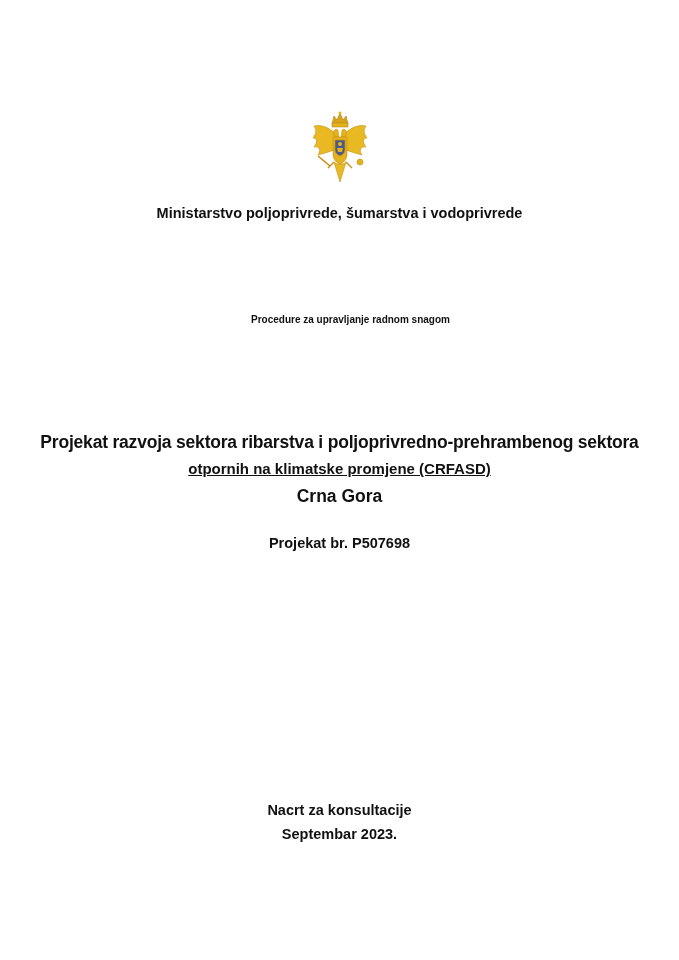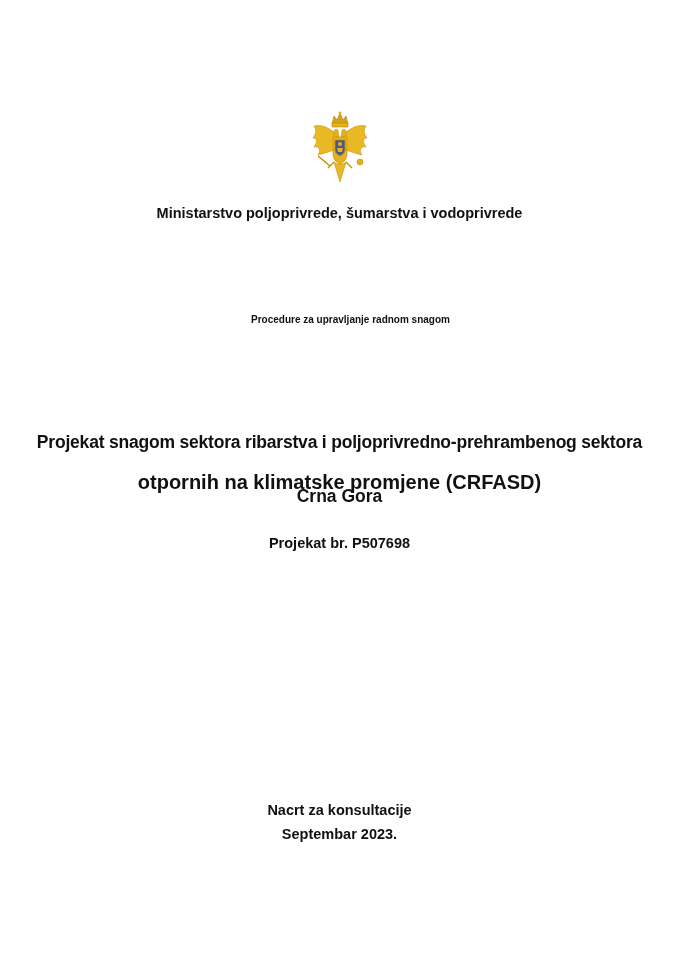--- a/index.html
+++ b/index.html
@@ -34,21 +34,21 @@
     position: absolute;
     left: 310px;
     top: 110px;
     width: 60px;
     height: 75px;
   }
   .ministry { top: 205px; font-size: 14.5px; }
   .procedure { top: 314px; font-size: 10px; padding-left: 11px; }
   .prepared { top: 361px; font-size: 14.5px; }
   .project1 { top: 432px; font-size: 17.5px; letter-spacing: -0.2px; }
-  .project2 { top: 471px; font-size: 20px; }
+  .project2 { top: 460px; font-size: 15px; text-decoration: underline; }
   .country { top: 486px; font-size: 17.5px; }
   .projno { top: 535px; font-size: 14.5px; }
   .draft { top: 802px; font-size: 14.5px; }
   .date { top: 826px; font-size: 14.5px; }
 </style>
 </head>
 <body>
 
 <div class="page">
 
@@ -79,21 +79,21 @@
 
       <path d="M24 52 L18 58 M36 52 L42 58" stroke="#c68f10" stroke-width="1.4"></path>
     </svg>
   </div>
 
   <div class="line ministry">Ministarstvo poljoprivrede, šumarstva i vodoprivrede</div>
 
   <div class="line procedure">Procedure za upravljanje radnom snagom</div>
 
 
-  <div class="line project1">Projekat snagom sektora ribarstva i poljoprivredno-prehrambenog sektora</div>
+  <div class="line project1">Projekat razvoja sektora ribarstva i poljoprivredno-prehrambenog sektora</div>
   <div class="line project2">otpornih na klimatske promjene (CRFASD)</div>
   <div class="line country">Crna Gora</div>
   <div class="line projno">Projekat br. P507698</div>
 
   <div class="line draft">Nacrt za konsultacije</div>
   <div class="line date">Septembar 2023.</div>
 
 </div>
 
 </body></html>

